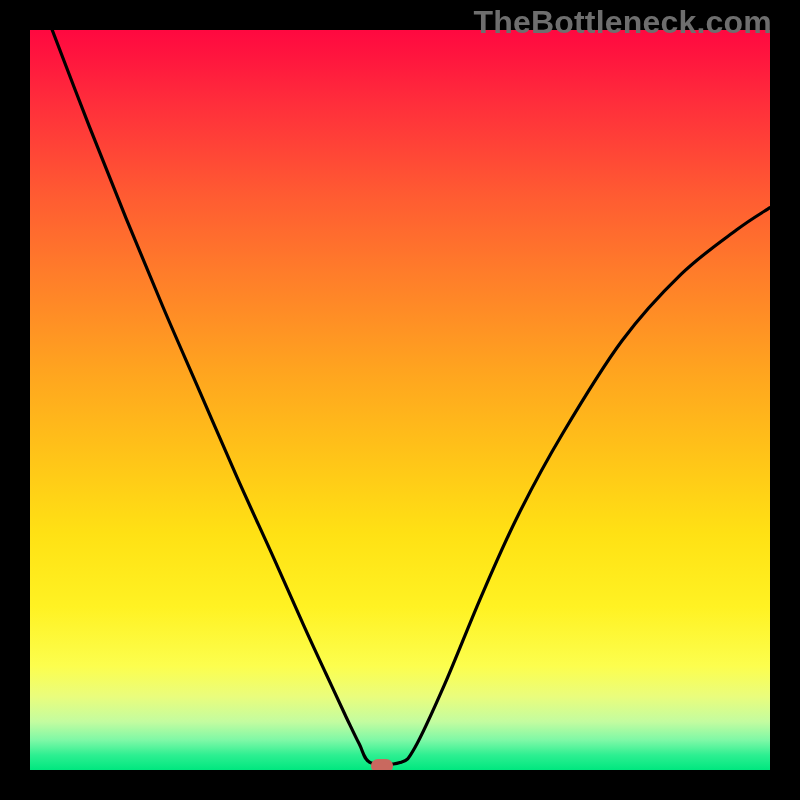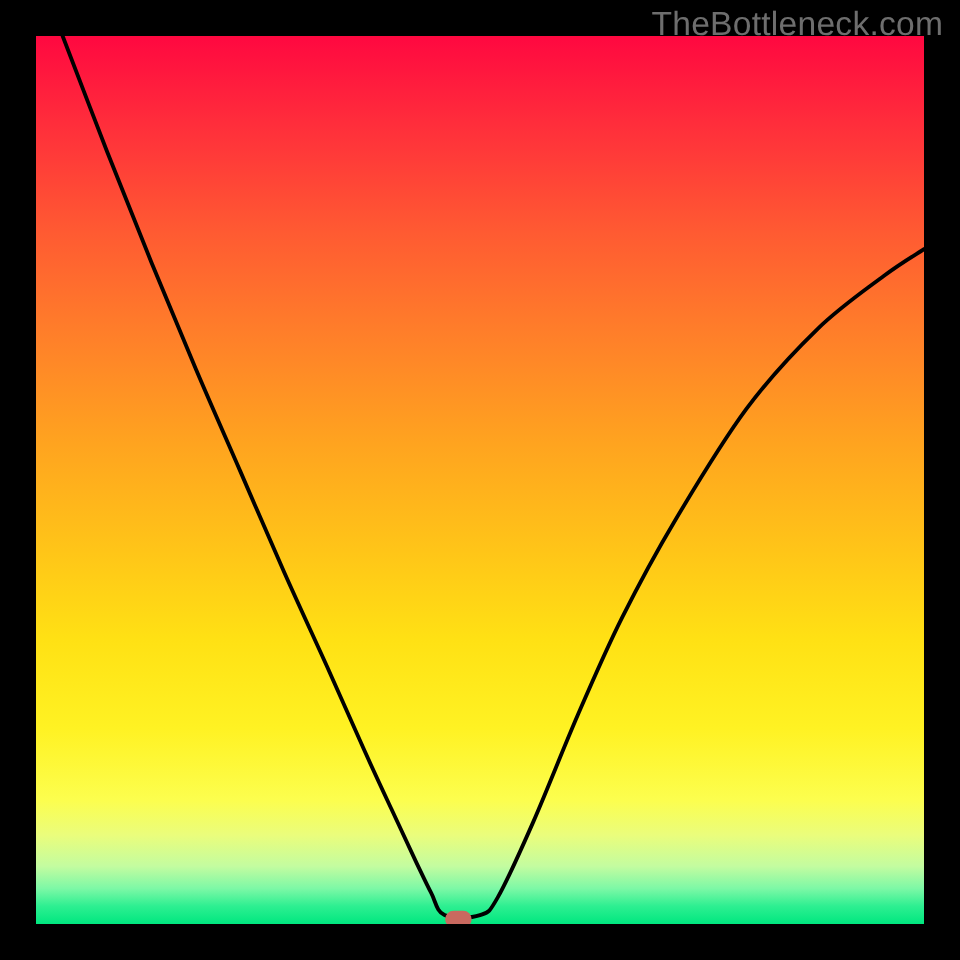--- a/index.html
+++ b/index.html
@@ -12,24 +12,24 @@
   }
   .frame {
     width: 800px;
     height: 800px;
     background: #000;
     position: relative;
   }
   .watermark {
     position: absolute;
     top: 4px;
-    right: 14px;
+    right: 28px;
     color: #6e6e6e;
-    font-size: 28px;
-    font-weight: 400;
+    font-size: 32px;
+    font-weight: 700;
     letter-spacing: 0.2px;
     z-index: 4;
   }
   .plot-area {
     position: absolute;
     left: 30px;
     top: 30px;
     width: 740px;
     height: 740px;
     overflow: hidden;

